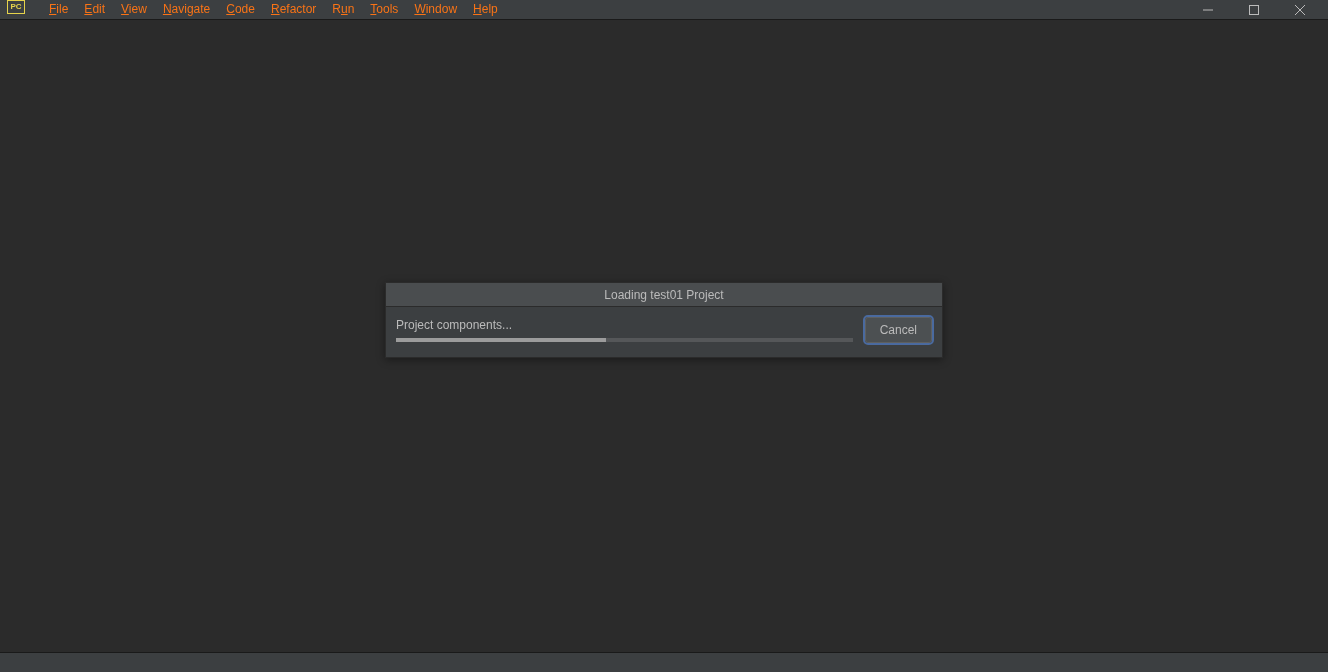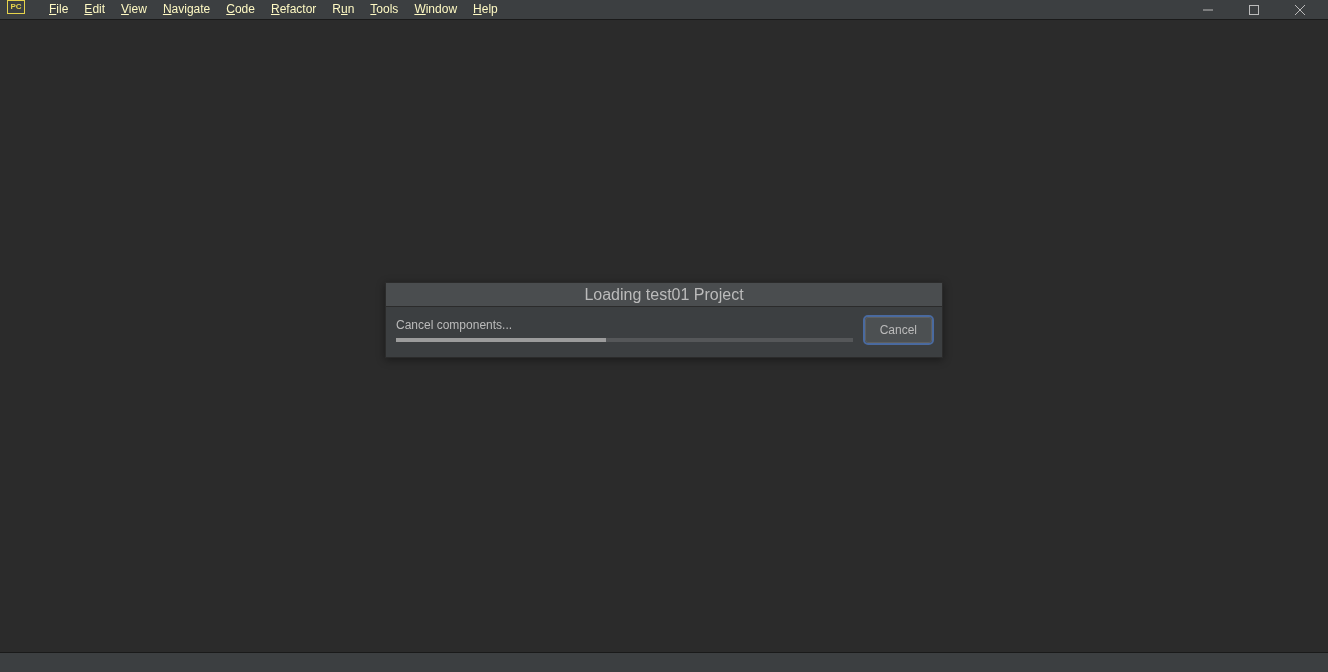--- a/index.html
+++ b/index.html
@@ -40,21 +40,21 @@
       font-size: 8px;
       font-weight: bold;
       line-height: 1;
     }
     .menu-items {
       display: flex;
       gap: 0;
     }
     .menu-item {
       padding: 2px 8px;
-      color: #fef9c3;
+      color: #f97316;
       cursor: pointer;
       font-size: 12px;
     }
     .window-controls {
       margin-left: auto;
       display: flex;
       gap: 0;
     }
     .window-control {
       width: 46px;
@@ -93,21 +93,21 @@
       border: 1px solid #2b2b2b;
       box-shadow: 0 2px 8px rgba(0,0,0,0.4);
     }
     .dialog-title {
       height: 24px;
       background: #4a4d4f;
       display: flex;
       align-items: center;
       justify-content: center;
       color: #bbbbbb;
-      font-size: 16px;
+      font-size: 12px;
       border-bottom: 1px solid #2b2b2b;
     }
     .dialog-body {
       padding: 10px 10px 14px 10px;
       display: flex;
       align-items: center;
       gap: 12px;
     }
     .progress-section {
       flex: 1;
@@ -183,21 +183,21 @@
     </div>
   </div>
 </div>
 
 <div class="main-area"></div>
 
 <div class="dialog">
   <div class="dialog-title">Loading test01 Project</div>
   <div class="dialog-body">
     <div class="progress-section">
-      <div class="progress-label">Cancel components...</div>
+      <div class="progress-label">Project components...</div>
       <div class="progress-bar">
         <div class="progress-fill" id="progress-fill" style="width: 46%;"></div>
       </div>
     </div>
     <button class="cancel-button">Cancel</button>
   </div>
 </div>
 
 <div class="bottom-bar"></div>
 

